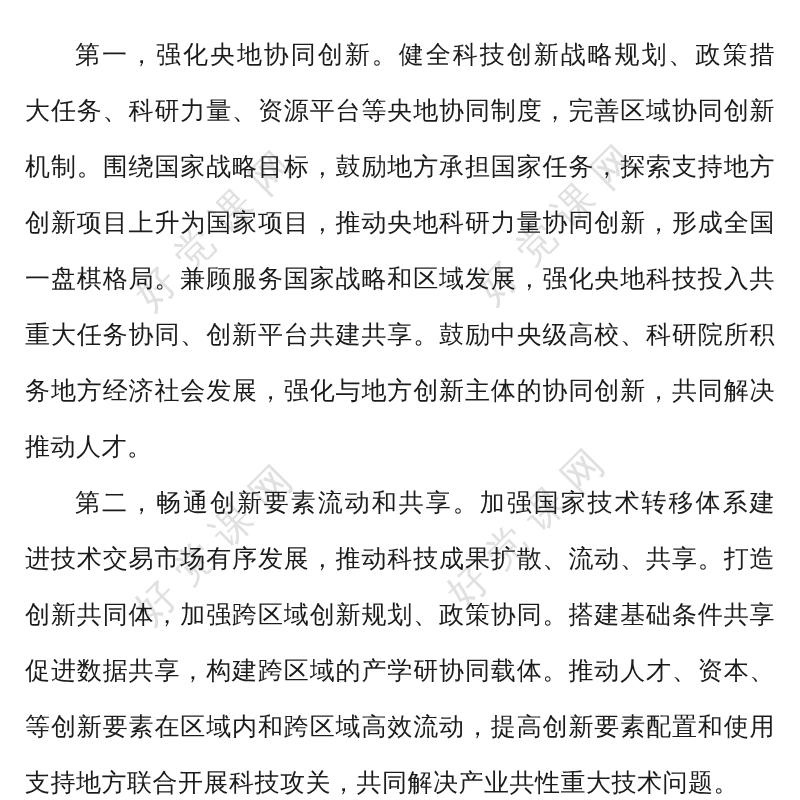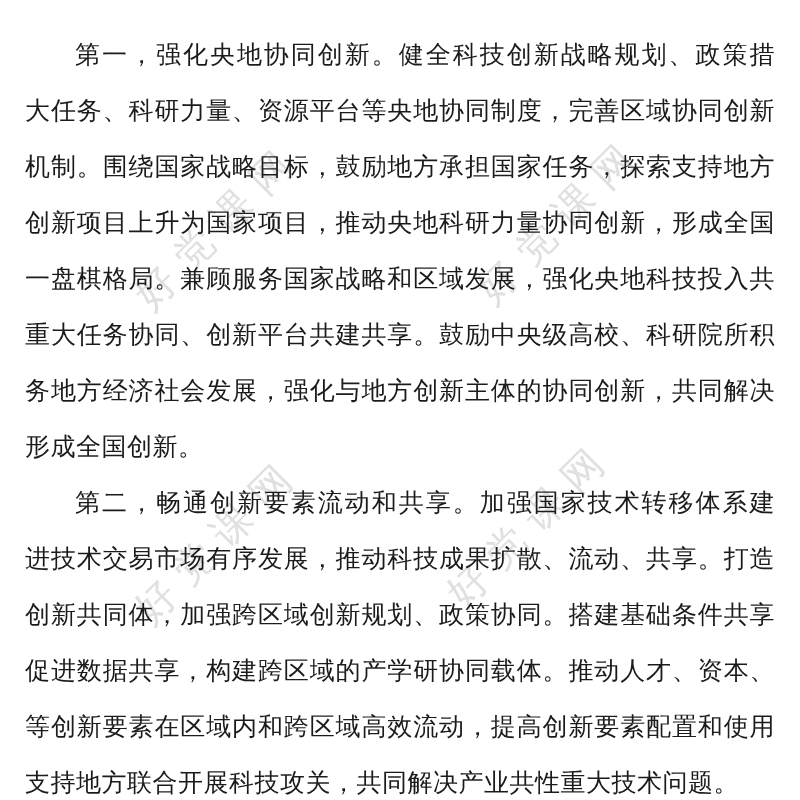--- a/index.html
+++ b/index.html
@@ -79,21 +79,21 @@
   <div class="content">
 
     <div>
       <div class="line first">第一，强化央地协同创新。健全科技创新战略规划、政策措施、重</div>
       <div class="line">大任务、科研力量、资源平台等央地协同制度，完善区域协同创新治理</div>
       <div class="line">机制。围绕国家战略目标，鼓励地方承担国家任务，探索支持地方科技</div>
       <div class="line">创新项目上升为国家项目，推动央地科研力量协同创新，形成全国创新</div>
       <div class="line">一盘棋格局。兼顾服务国家战略和区域发展，强化央地科技投入共担、</div>
       <div class="line">重大任务协同、创新平台共建共享。鼓励中央级高校、科研院所积极服</div>
       <div class="line">务地方经济社会发展，强化与地方创新主体的协同创新，共同解决区域</div>
-      <div class="line last">形成全国创新。</div>
+      <div class="line last">推动人才。</div>
     </div>
 
     <div>
       <div class="line first">第二，畅通创新要素流动和共享。加强国家技术转移体系建设，促</div>
       <div class="line">进技术交易市场有序发展，推动科技成果扩散、流动、共享。打造协同</div>
       <div class="line">创新共同体，加强跨区域创新规划、政策协同。搭建基础条件共享平台，</div>
       <div class="line">促进数据共享，构建跨区域的产学研协同载体。推动人才、资本、信息</div>
       <div class="line">等创新要素在区域内和跨区域高效流动，提高创新要素配置和使用效率。</div>
       <div class="line last">支持地方联合开展科技攻关，共同解决产业共性重大技术问题。</div>
     </div>

